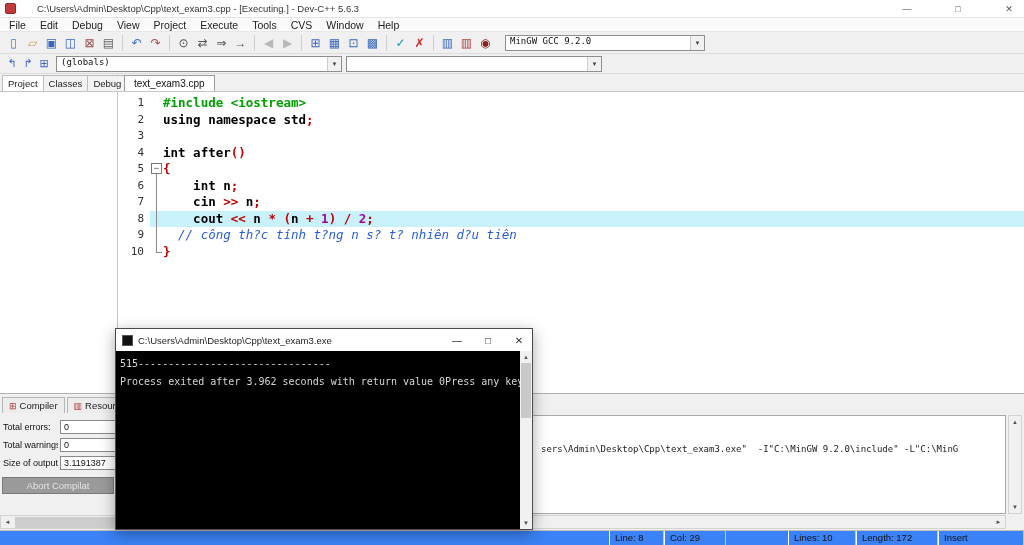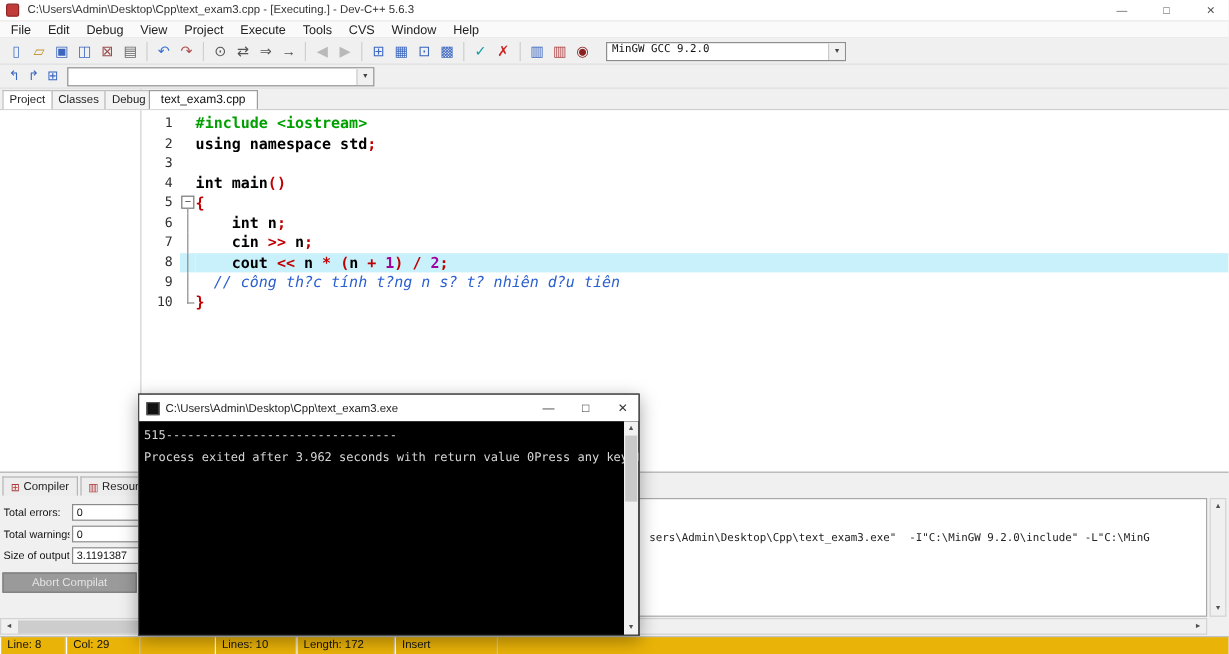--- a/index.html
+++ b/index.html
@@ -1,21 +1,21 @@
 <!DOCTYPE html>
 <html><head>
 <meta charset="utf-8">
 <style>
   * { box-sizing: border-box; margin: 0; padding: 0; }
   html,body { width:1024px; height:545px; }
   body { font-family:"Liberation Sans",sans-serif; background:#f0f0f0; overflow:hidden; }
   .window { position:relative; width:1024px; height:545px; background:#f0f0f0; overflow:hidden; }
 
   
-  .titlebar { height:18px; background:#fff; display:flex; align-items:center; padding-left:5px; gap:7px; border-bottom:1px solid #e4e4e4; }
+  .titlebar { height:18px; background:#fff; display:flex; align-items:center; padding-left:5px; gap:21px; border-bottom:1px solid #e4e4e4; }
   .app-icon { width:11px; height:11px; background:#c23b3b; border:1px solid #8e2626; border-radius:2px; flex:none; }
   .win-title { font-size:9.5px; color:#333; flex:1; white-space:nowrap; overflow:hidden; }
   .win-btn { width:30px; height:18px; display:flex; align-items:center; justify-content:center; font-size:9px; color:#555; }
 
   
   .menubar { height:14px; background:#fafafa; display:flex; align-items:center; padding-left:2px; border-bottom:1px solid #e8e8e8; }
   .menu-item { font-size:10.5px; color:#222; padding:0 7px; line-height:14px; }
 
   
   .toolbar { height:22px; background:#f0f0f0; display:flex; align-items:center; padding:1px 4px; border-bottom:1px solid #ddd; }
@@ -84,21 +84,21 @@
   .console-tb { height:22px; flex:none; background:#fff; display:flex; align-items:center; padding-left:6px; gap:5px; }
   .console-icon { width:11px; height:11px; background:#111; border:1px solid #555; flex:none; }
   .console-title { font-size:9.5px; color:#222; flex:1; white-space:nowrap; overflow:hidden; }
   .console-btn { width:26px; height:22px; display:flex; align-items:center; justify-content:center; font-size:10px; color:#333; }
   .console-body { flex:1; position:relative; padding:2px 4px; overflow:hidden; }
   .c-line { font-family:"DejaVu Sans Mono",monospace; font-size:10px; line-height:12.4px; color:#d6d6d6; white-space:pre; }
   .console-scroll { position:absolute; top:0; right:0; bottom:0; width:12px; background:#f1f1f1; display:flex; flex-direction:column; justify-content:space-between; align-items:center; }
   .vthumb { position:absolute; left:1px; top:12px; width:10px; height:55px; background:#c9c9c9; }
 
   
-  .statusbar { height:15px; background:#eab308; display:flex; border-top:1px solid #c0c0c0; }
+  .statusbar { height:15px; background:#3b82f6; display:flex; border-top:1px solid #c0c0c0;justify-content:flex-end; }
   .st-seg { height:100%; font-size:9.5px; line-height:13px; padding:0 5px; color:#111; border-right:1px solid #c6c6c6; border-left:1px solid #fff; white-space:nowrap; overflow:hidden; flex:none; }
   .st-seg.grow { flex:1; }
 </style>
 </head>
 <body>
 
 <div class="window">
 
   <div class="titlebar">
     <div class="app-icon"></div>
@@ -158,20 +158,24 @@
       <span class="combo-arrow">▼</span>
     </div>
   </div>
 
   <div class="toolbar2">
     <div class="tb-icons">
         <span class="tb2-btn" style="color: rgb(58, 102, 192);">↰</span>
         <span class="tb2-btn" style="color: rgb(58, 102, 192);">↱</span>
         <span class="tb2-btn" style="color: rgb(58, 102, 192);">⊞</span>
       </div>
+    <div class="combo globals-combo">
+      <span class="combo-text">(globals)</span>
+      <span class="combo-arrow">▼</span>
+    </div>
     <div class="combo members-combo">
       <span class="combo-text"></span>
       <span class="combo-arrow">▼</span>
     </div>
   </div>
 
   <div class="tabrow">
     <div class="side-tabs">
         <span class="side-tab active">Project</span>
         <span class="side-tab">Classes</span>
@@ -197,21 +201,21 @@
             <span class="code"><span class="tk kw">using</span><span class="tk id"> </span><span class="tk kw">namespace</span><span class="tk id"> std</span><span class="tk op">;</span></span>
           </div>
           <div class="ed-row">
             <span class="ln">3</span>
             <span class="fold"></span>
             <span class="code"></span>
           </div>
           <div class="ed-row">
             <span class="ln">4</span>
             <span class="fold"></span>
-            <span class="code"><span class="tk kw">int</span><span class="tk id"> main</span><span class="tk op">()</span></span>
+            <span class="code"><span class="tk kw">int</span><span class="tk id"> after</span><span class="tk op">()</span></span>
           </div>
           <div class="ed-row">
             <span class="ln">5</span>
             <span class="fold">
               <span class="vline below"></span>
               <span class="foldbox">−</span>
             </span>
             <span class="code"><span class="tk op">{</span></span>
           </div>
           <div class="ed-row">

